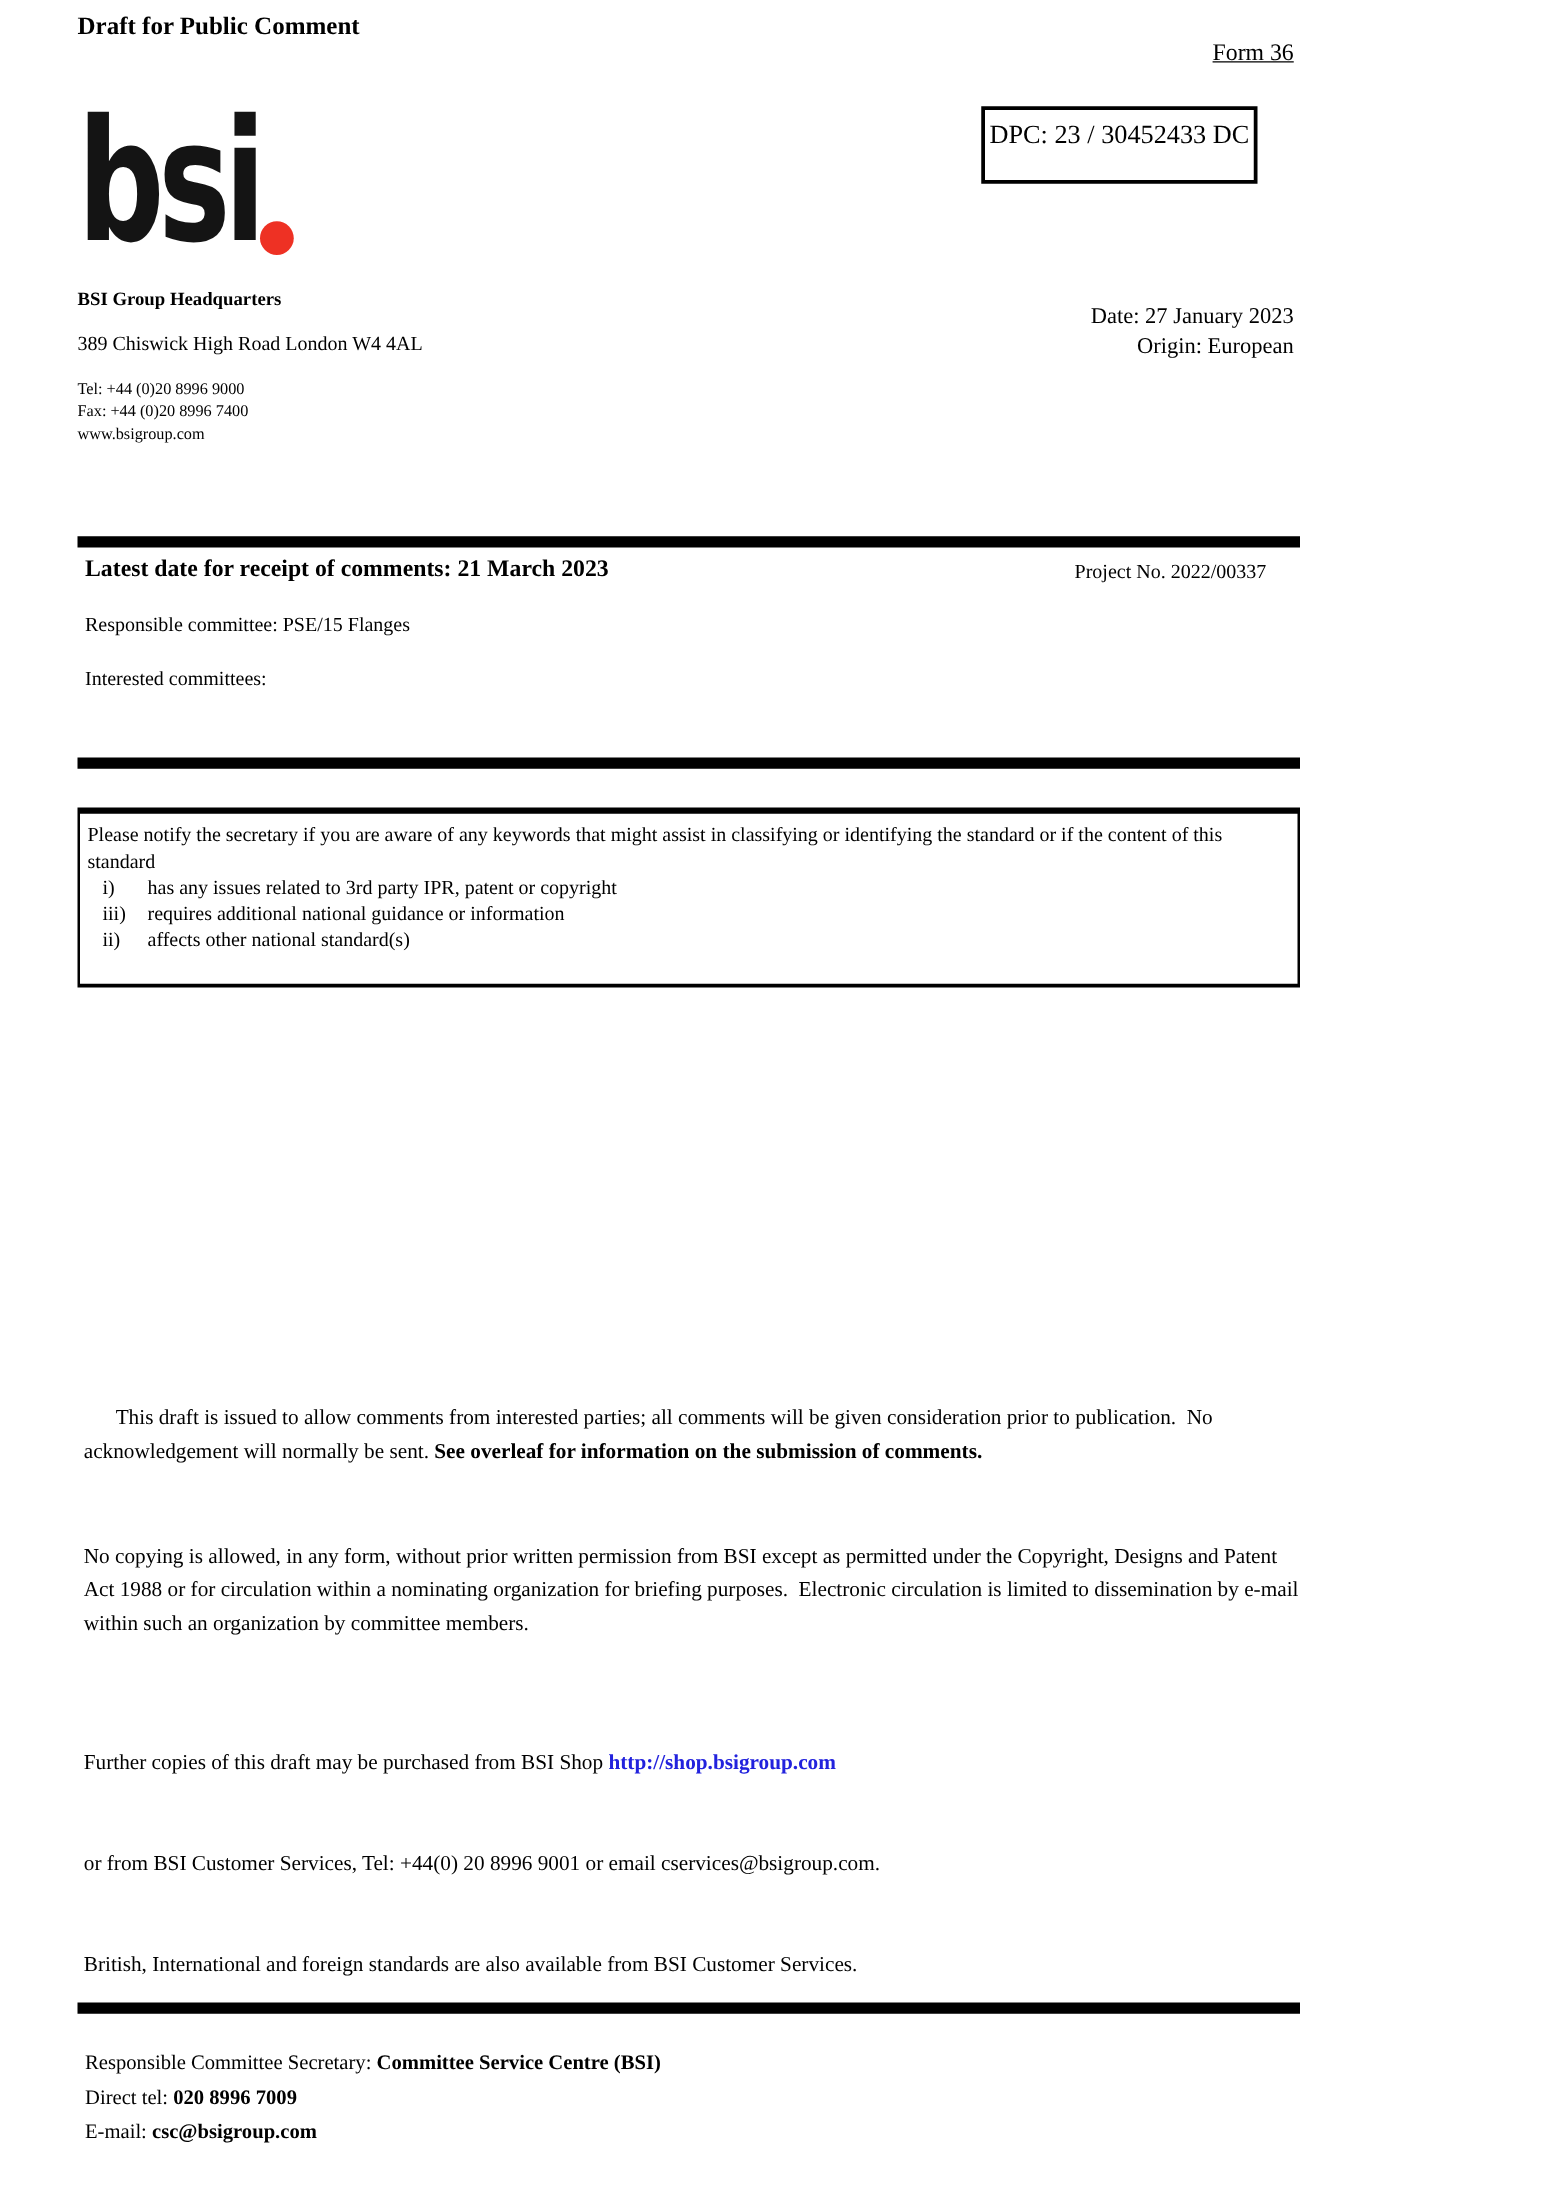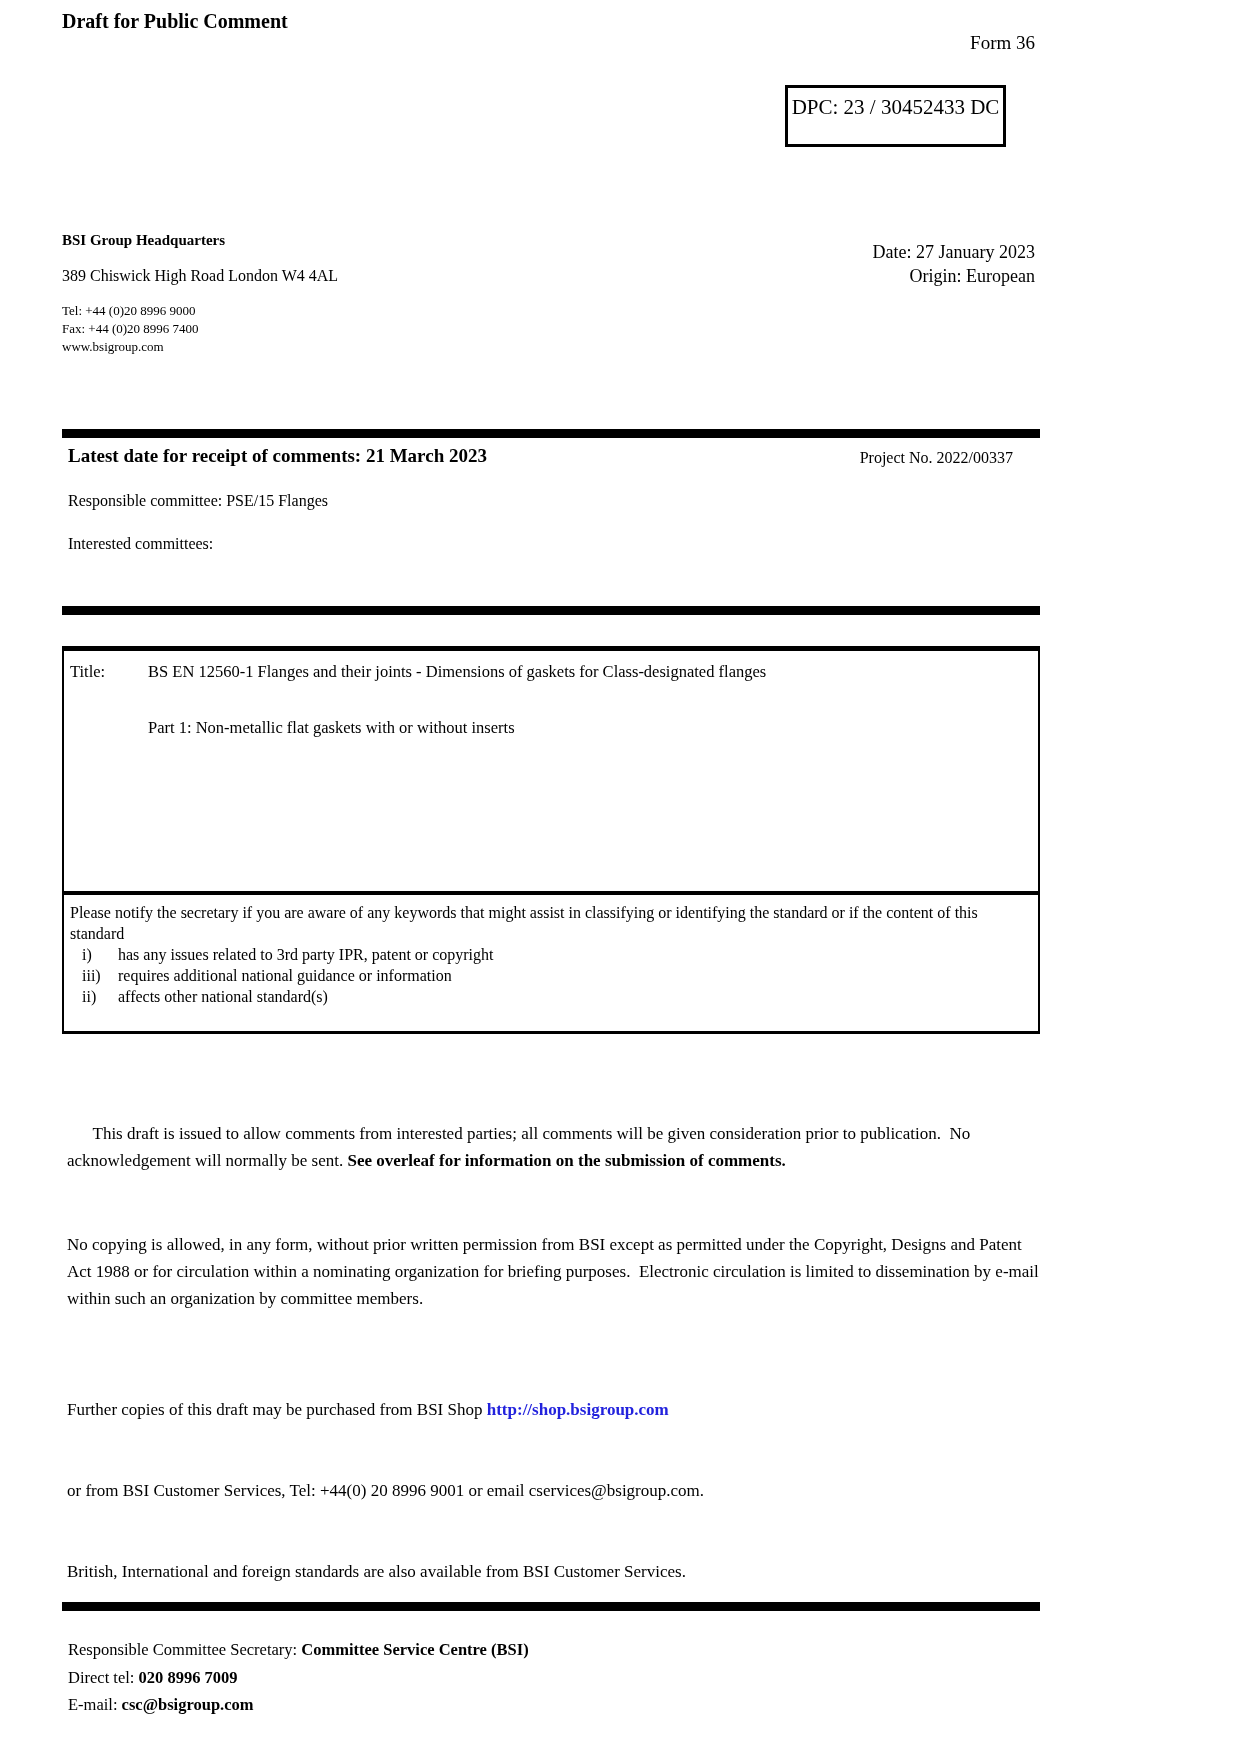--- a/index.html
+++ b/index.html
@@ -20,20 +20,21 @@
   }
   .abs { position: absolute; }
 
   .draft-title {
     left: 62px; top: 10px;
     font-size: 20px; font-weight: bold;
   }
   .form-no {
     top: 32px; right: 205px;
     font-size: 19px;
+    text-decoration: underline;
   }
   .dpc-box {
     left: 785px; top: 85px;
     width: 221px; height: 62px;
     border: 3px solid #000;
     text-align: center;
     font-size: 21px;
     padding-top: 7px;
   }
 
@@ -135,20 +136,24 @@
 
 <div class="page">
 
   <div class="abs draft-title">Draft for Public Comment</div>
   <div class="abs form-no">Form 36</div>
 
   <div class="abs dpc-box">
     <span>DPC: 23 / 30452433 DC</span>
   </div>
 
+  <div class="abs logo">
+    <span class="logo-text">bsi</span>
+    <span class="logo-dot"></span>
+  </div>
 
   <div class="abs hq-title">BSI Group Headquarters</div>
   <div class="abs hq-address">389 Chiswick High Road London W4 4AL</div>
   <div class="abs hq-lines">
     <div>Tel: +44 (0)20 8996 9000</div>
     <div>Fax: +44 (0)20 8996 7400</div>
     <div>www.bsigroup.com</div>
   </div>
 
   <div class="abs meta-block">
@@ -159,27 +164,20 @@
   <div class="abs bar bar1"></div>
 
   <div class="abs latest-date">Latest date for receipt of comments: 21 March 2023</div>
   <div class="abs project-no">Project No. 2022/00337</div>
   <div class="abs resp-comm">Responsible committee: PSE/15 Flanges</div>
   <div class="abs int-comm">Interested committees:</div>
 
   <div class="abs bar bar2"></div>
 
   <div class="abs doc-box">
-    <div class="title-area">
-      <span class="title-label">Title:</span>
-      <span class="title-lines">
-        <div>BS EN 12560-1 Flanges and their joints - Dimensions of gaskets for Class-designated flanges</div>
-        <div class="title-line2">Part 1: Non-metallic flat gaskets with or without inserts</div>
-      </span>
-    </div>
     <div class="keywords-area">
       <div>Please notify the secretary if you are aware of any keywords that might assist in classifying or identifying the standard or if the content of this standard</div>
       <div class="kw-item">
         <span class="kw-num">i)</span>
         <span>has any issues related to 3rd party IPR, patent or copyright</span>
       </div>
       <div class="kw-item">
         <span class="kw-num">iii)</span>
         <span>requires additional national guidance or information</span>
       </div>

